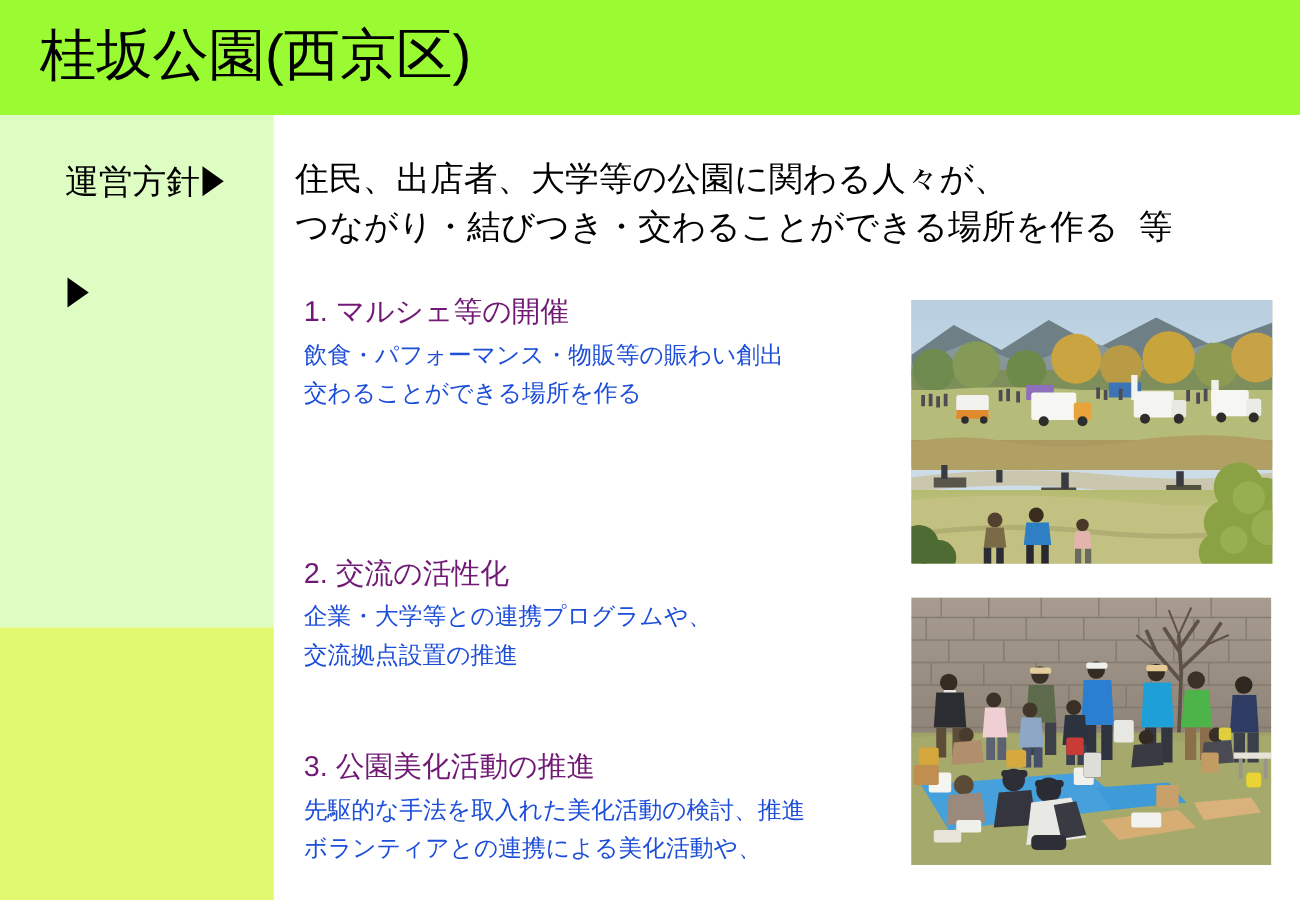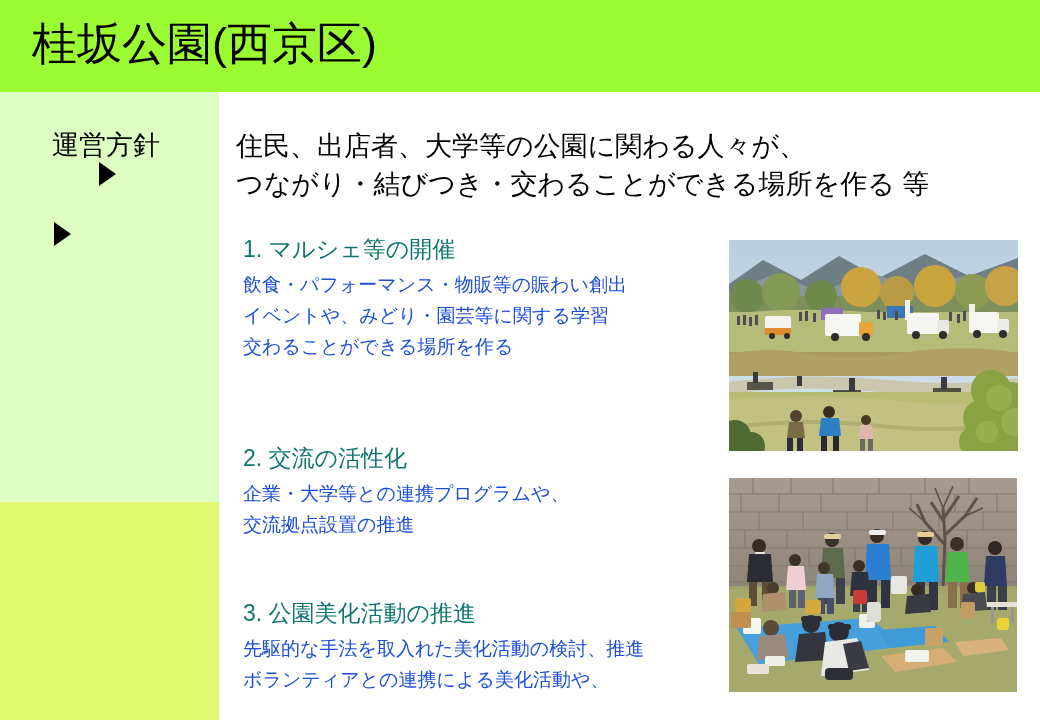--- a/index.html
+++ b/index.html
@@ -63,21 +63,21 @@
 
   .sidebar-label {
     position: absolute;
     display: flex;
     align-items: center;
     white-space: nowrap;
     color: #000000;
     font-size: 27px;
     line-height: 34px;
   }
-  .sidebar-label-policy { left: 52px; top: 128px; flex-direction: column; }
+  .sidebar-label-policy { left: 52px; top: 128px; }
   .sidebar-label-actions { left: 52px; top: 222px; }
 
   .tri-right {
     width: 0;
     height: 0;
     border-top: 12px solid transparent;
     border-bottom: 12px solid transparent;
     border-left: 17px solid #000000;
     margin-left: 2px;
     display: inline-block;
@@ -87,36 +87,36 @@
   .policy-text {
     position: absolute;
     left: 236px;
     top: 127px;
     width: 790px;
     font-size: 27px;
     line-height: 38px;
     color: #000000;
     white-space: nowrap;
   }
-  .policy-line { display: block; }
+  .policy-line { display: block; font-family: Liberation Mono, monospace; }
 
   .section {
     position: absolute;
     left: 243px;
     width: 470px;
     color: #000000;
   }
   .section-1 { top: 233px; }
   .section-2 { top: 442px; }
   .section-3 { top: 597px; }
 
   .section-title {
     font-size: 23px;
     line-height: 33px;
-    color: #0f766e;
+    color: #701a75;
     white-space: nowrap;
     margin-bottom: 3px;
   }
   .section-body {
     font-size: 19px;
     line-height: 31px;
     color: #1d4ed8;
     white-space: nowrap;
   }
   .body-line { display: block; }
@@ -163,21 +163,20 @@
 
   <div class="policy-text">
     <span class="policy-line">住民、出店者、大学等の公園に関わる人々が、</span>
     <span class="policy-line">つながり・結びつき・交わることができる場所を作る 等</span>
   </div>
 
   <div class="section section-1">
     <div class="section-title">1. マルシェ等の開催</div>
     <div class="section-body">
       <span class="body-line">飲食・パフォーマンス・物販等の賑わい創出</span>
-      <span class="body-line">イベントや、みどり・園芸等に関する学習</span>
       <span class="body-line">交わることができる場所を作る</span>
     </div>
   </div>
 
   <div class="section section-2">
     <div class="section-title">2. 交流の活性化</div>
     <div class="section-body">
       <span class="body-line">企業・大学等との連携プログラムや、</span>
       <span class="body-line">交流拠点設置の推進</span>
     </div>

